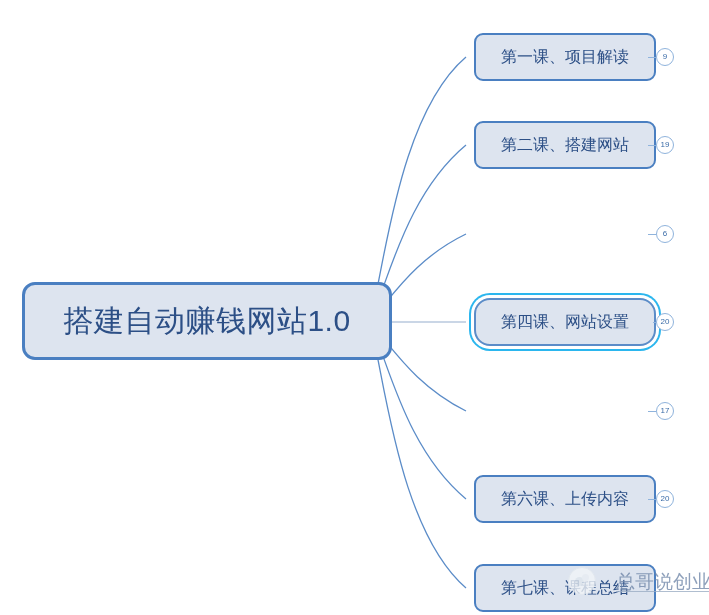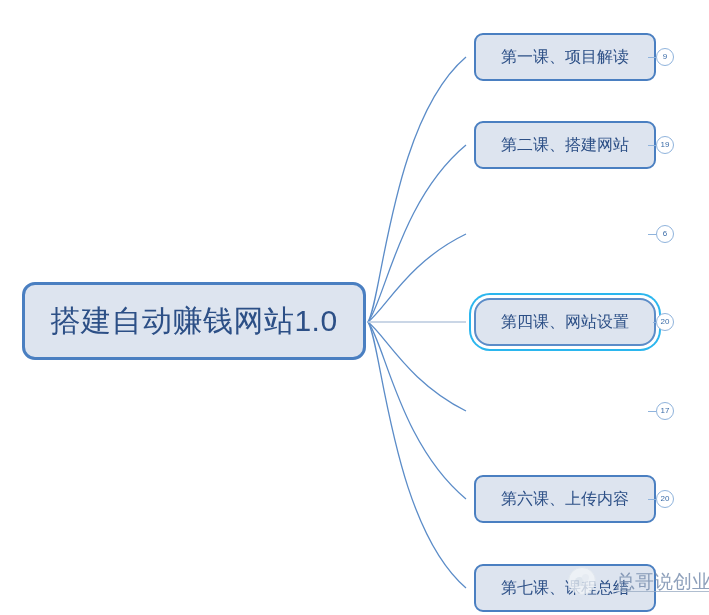--- a/index.html
+++ b/index.html
@@ -23,21 +23,21 @@
     top: 0;
     width: 709px;
     height: 615px;
     pointer-events: none;
   }
   
   .root-node {
     position: absolute;
     left: 22px;
     top: 282px;
-    width: 344px;
+    width: 370px;
     height: 78px;
     box-sizing: border-box;
     background: #dde4ef;
     border: 3px solid #4a7fc1;
     border-radius: 13px;
     display: flex;
     align-items: center;
     justify-content: center;
   }
   .root-label {

